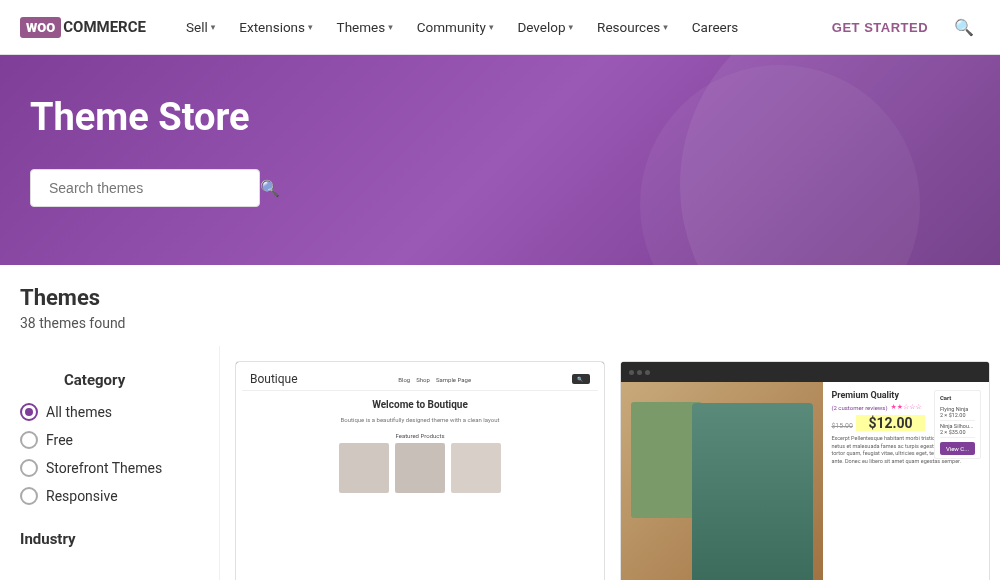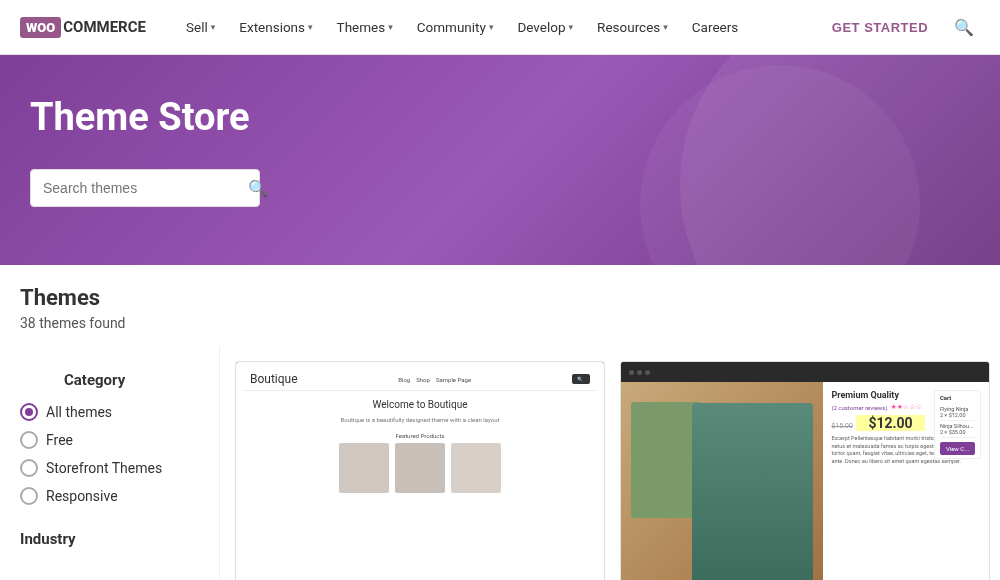--- a/index.html
+++ b/index.html
@@ -51,21 +51,21 @@
       border-radius: 50%;
       background: rgba(255,255,255,0.05);
     }
     .hero-title { color: #fff; font-size: 38px; font-weight: 700; margin-bottom: 30px; position: relative; z-index: 1; }
     .search-box {
       display: flex; align-items: center; background: #fff;
       border-radius: 4px; padding: 0; width: 230px; position: relative; z-index: 1;
       border: 1px solid #ddd;
     }
     .search-box input {
-      border: none; outline: none; padding: 10px 12px; font-size: 14px;
+      border: none; outline: none; padding: 10px 18px; font-size: 14px;
       flex: 1; border-radius: 4px; color: #555; background: transparent;
     }
     .search-box button {
       background: none; border: none; padding: 8px 12px; cursor: pointer; color: #666; font-size: 16px;
     }
 
     
     .main { display: flex; padding: 0; }
 
     
@@ -100,21 +100,21 @@
     
     .boutique-mockup {
       width: 100%; height: 100%; background: #fff; padding: 6px; position: relative;
     }
     .boutique-header { background: #fff; border-bottom: 1px solid #eee; padding: 4px 8px; display: flex; align-items: center; justify-content: space-between; }
     .boutique-logo-text { font-size: 12px; font-weight: 400; color: #333; }
     .boutique-nav-bar { display: flex; gap: 6px; }
     .boutique-nav-link { font-size: 6px; color: #555; }
     .boutique-search-btn { background: #333; color: #fff; font-size: 5px; padding: 2px 6px; border-radius: 2px; }
     .boutique-content { padding: 8px; text-align: center; }
-    .boutique-welcome { font-size: 10px; font-weight: 400; color: #333; margin-bottom: 6px; }
+    .boutique-welcome { font-size: 10px; font-weight: 700; color: #333; margin-bottom: 6px; }
     .boutique-desc { font-size: 6px; color: #777; line-height: 1.4; margin-bottom: 8px; }
     .boutique-products { display: flex; gap: 6px; justify-content: center; }
     .boutique-product { width: 50px; height: 50px; background: #e8e8e8; border-radius: 2px; }
     .featured-label { font-size: 6px; color: #555; margin-bottom: 4px; }
 
     
     .premium-mockup {
       width: 100%; height: 100%; background: #1a1a1a; display: flex; flex-direction: column;
     }
     .premium-topbar { background: #2a2a2a; height: 20px; display: flex; align-items: center; padding: 0 8px; }

